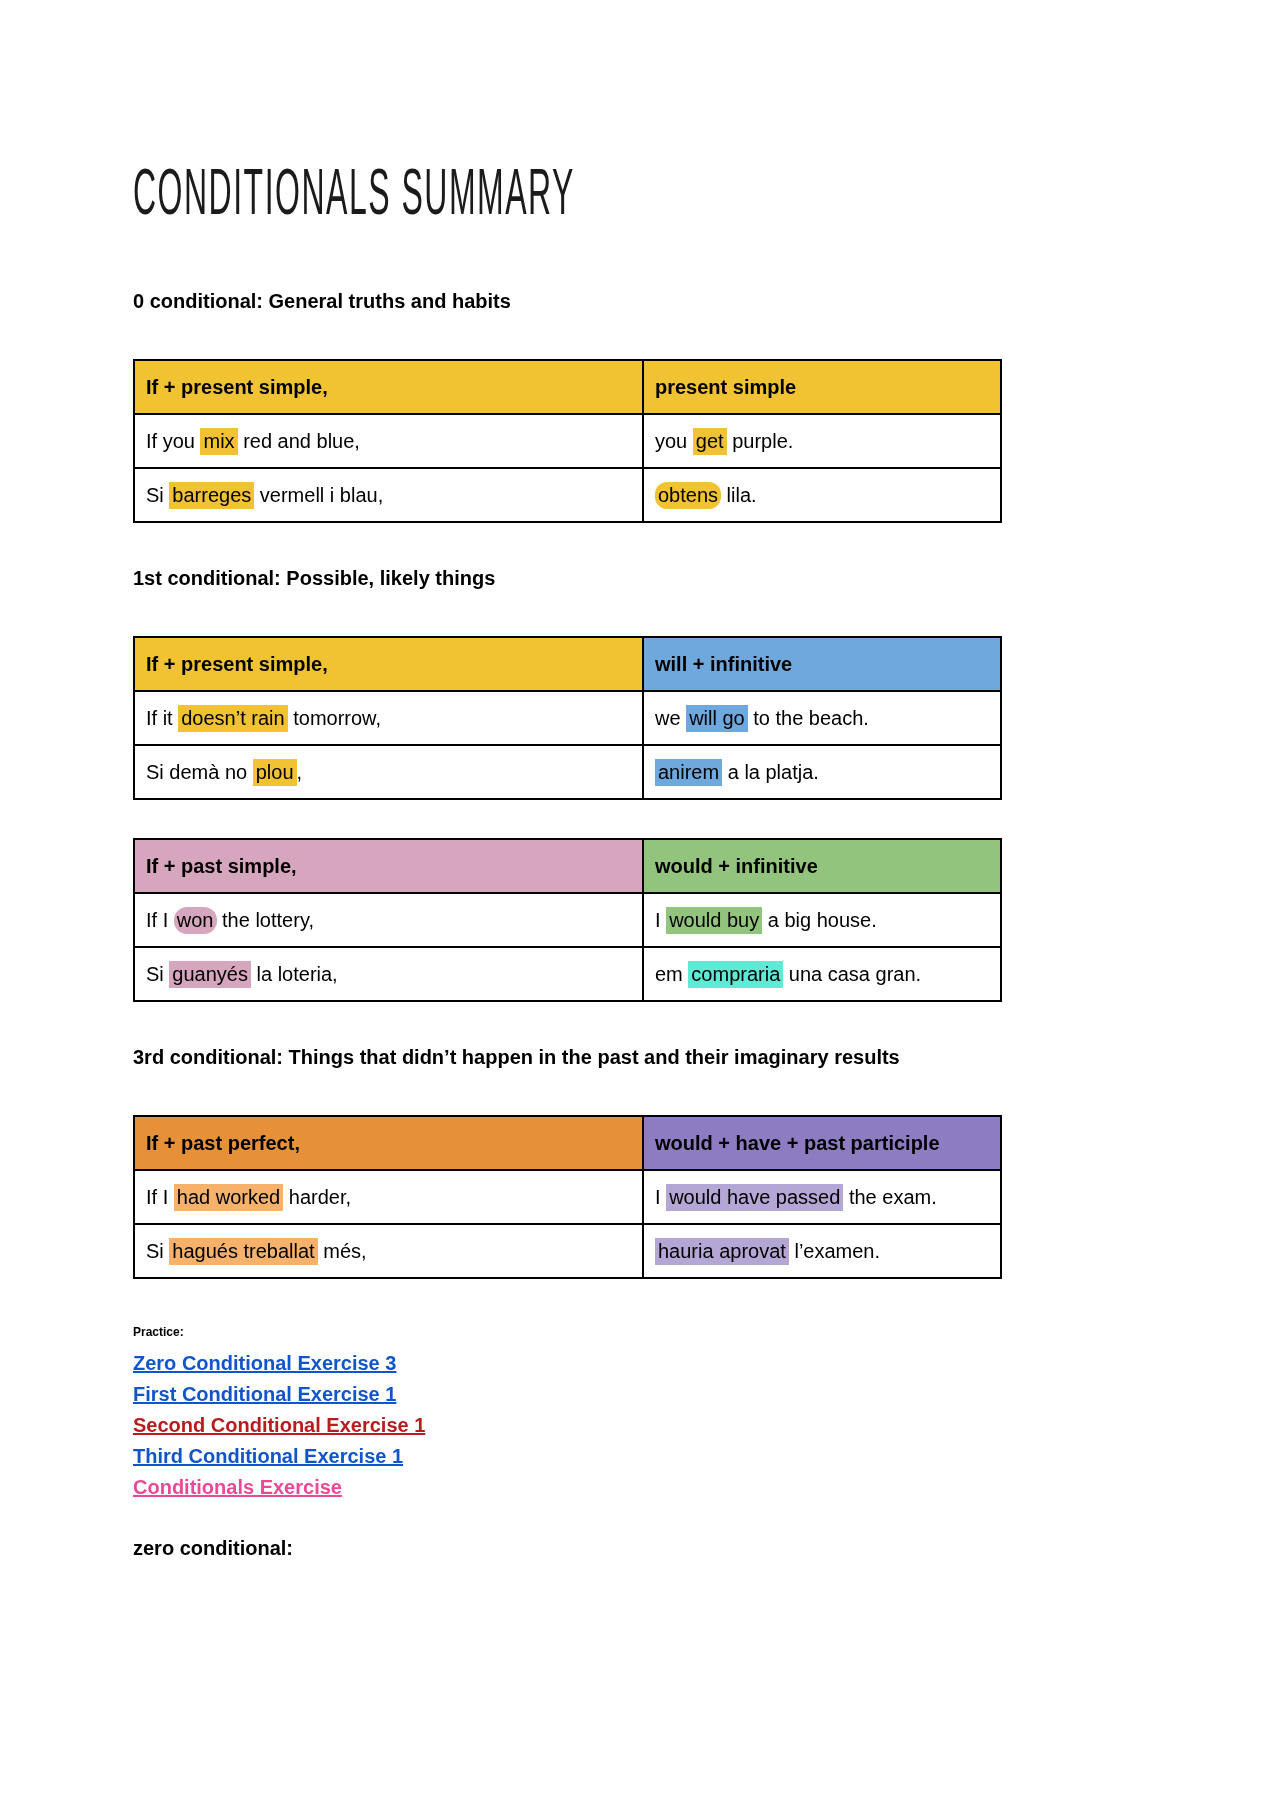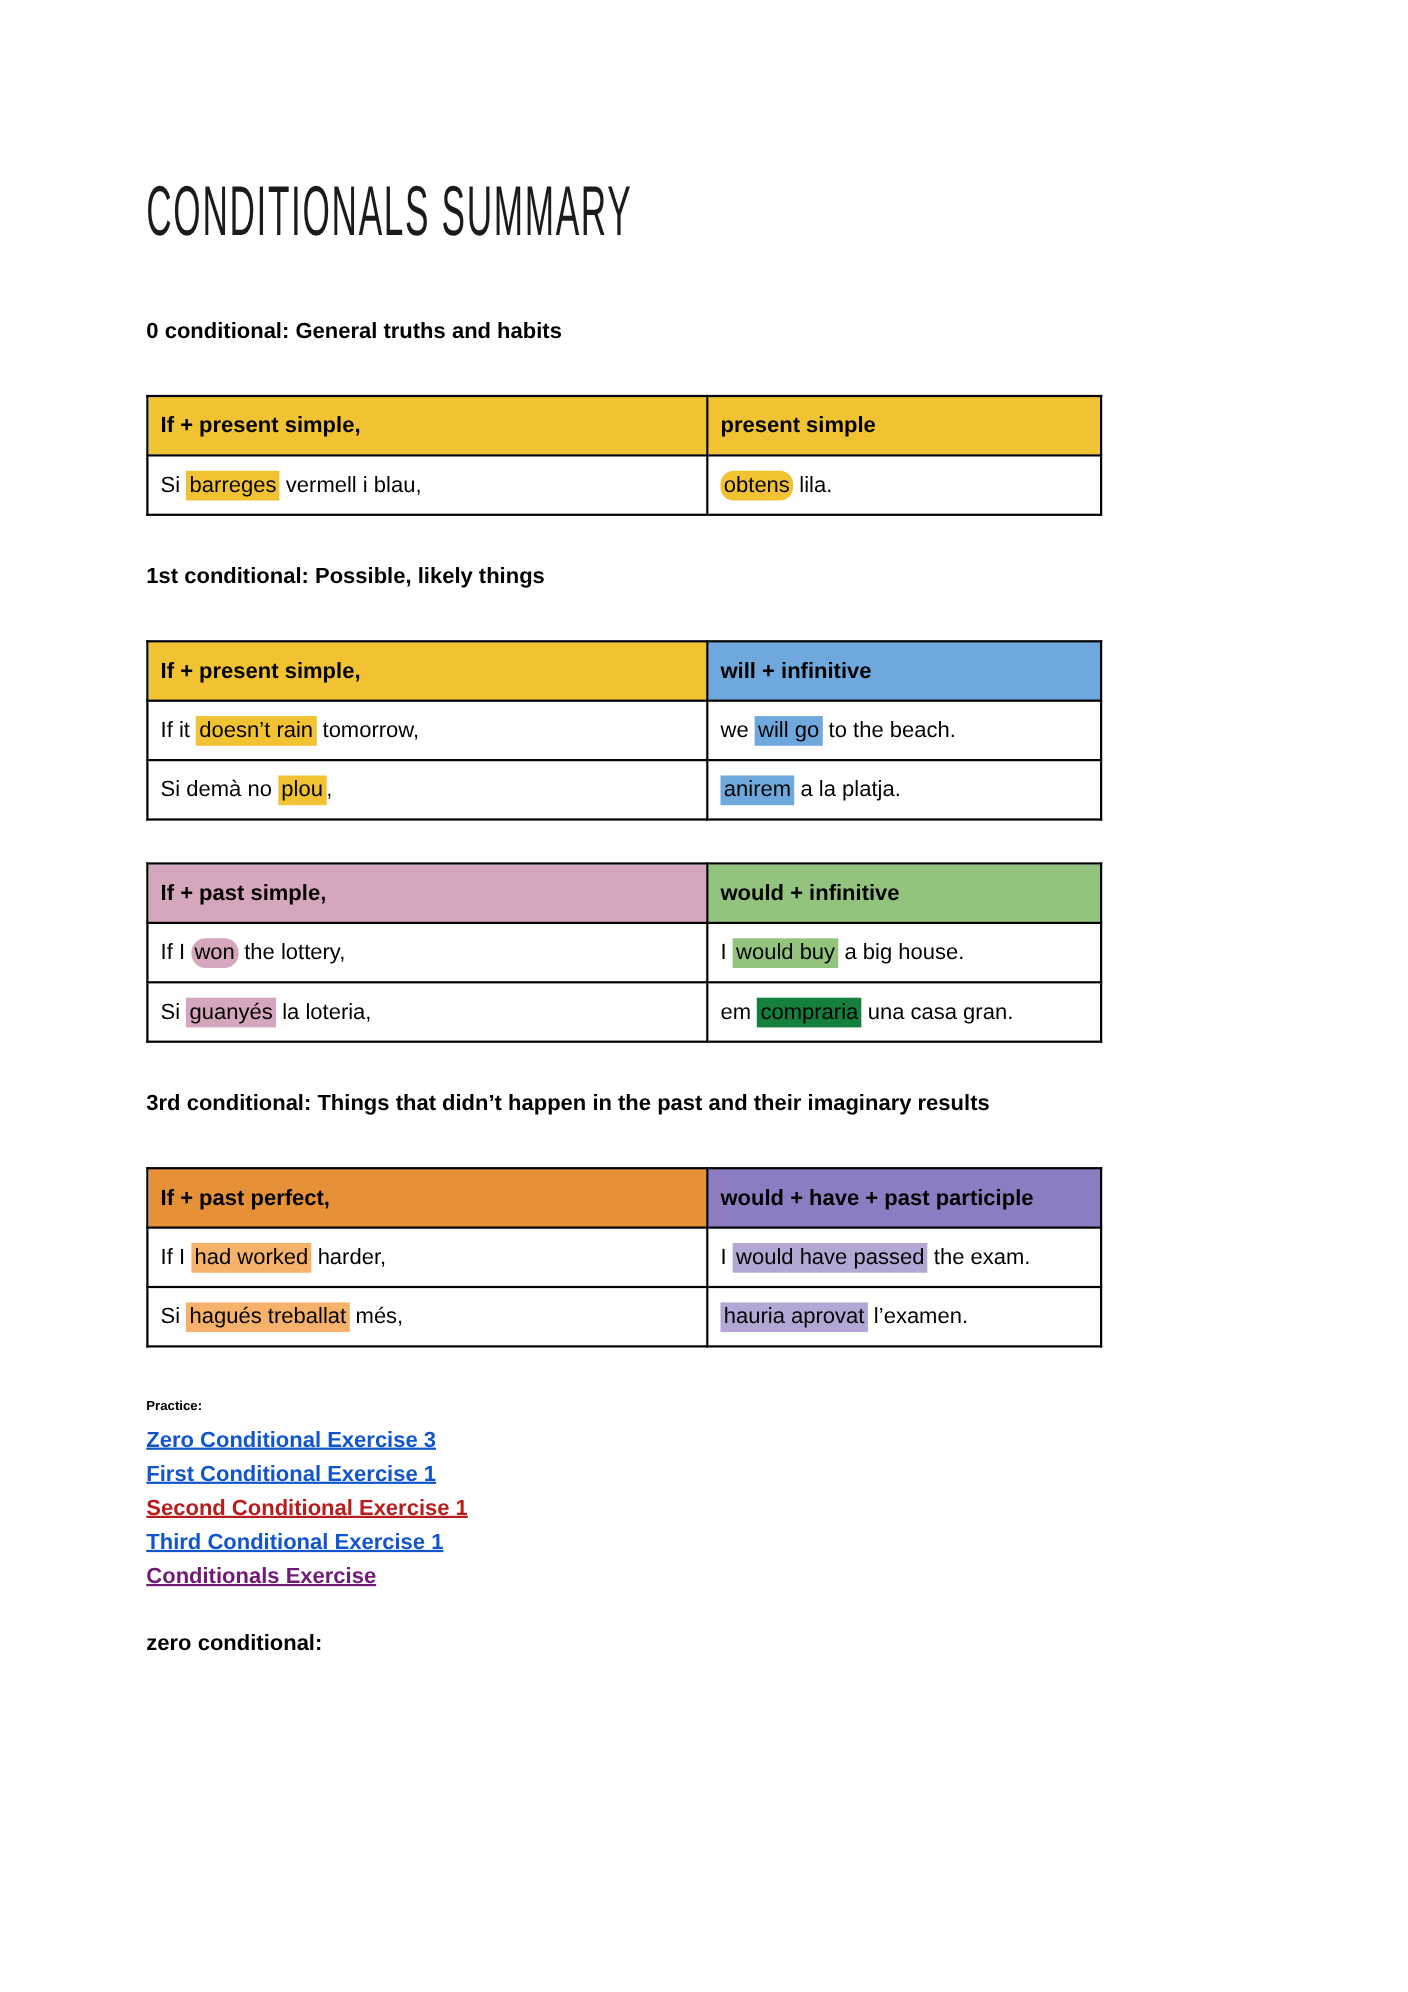--- a/index.html
+++ b/index.html
@@ -80,20 +80,24 @@
           <col class="right">
         </colgroup>
       <thead>
         <tr>
           <th class="cell" style="background-color: rgb(241, 194, 50);">If + present simple,</th>
           <th class="cell" style="background-color: rgb(241, 194, 50);">present simple</th>
         </tr>
       </thead>
       <tbody>
         <tr>
+          <td class="cell"><span>If you </span><span class="hl" style="background-color: rgb(241, 194, 50);">mix</span><span> red and blue,</span></td>
+          <td class="cell"><span>you </span><span class="hl" style="background-color: rgb(241, 194, 50);">get</span><span> purple.</span></td>
+        </tr>
+        <tr>
           <td class="cell"><span>Si </span><span class="hl" style="background-color: rgb(241, 194, 50);">barreges</span><span> vermell i blau,</span></td>
           <td class="cell"><span class="hl" style="background-color: rgb(241, 194, 50); border-radius: 12px;">obtens</span><span> lila.</span></td>
         </tr>
       </tbody>
     </table>
   </section>
 
   <section>
     <h2 class="section-heading">1st conditional: Possible, likely things</h2>
     <table class="cond-table">
@@ -132,21 +136,21 @@
           <th class="cell" style="background-color: rgb(147, 196, 125);">would + infinitive</th>
         </tr>
       </thead>
       <tbody>
         <tr>
           <td class="cell"><span>If I </span><span class="hl" style="background-color: rgb(213, 166, 189); border-radius: 13px;">won</span><span> the lottery,</span></td>
           <td class="cell"><span>I </span><span class="hl" style="background-color: rgb(147, 196, 125);">would buy</span><span> a big house.</span></td>
         </tr>
         <tr>
           <td class="cell"><span>Si </span><span class="hl" style="background-color: rgb(213, 166, 189);">guanyés</span><span> la loteria,</span></td>
-          <td class="cell"><span>em </span><span class="hl" style="background-color: #15803d; text-align: center;">compraria</span><span> una casa gran.</span></td>
+          <td class="cell"><span>em </span><span class="hl" style="background-color: #5eead4; text-align: center;">compraria</span><span> una casa gran.</span></td>
         </tr>
       </tbody>
     </table>
   </section>
 
   <section>
     <h2 class="section-heading extra-gap">3rd conditional: Things that didn’t happen in the past and their imaginary results</h2>
     <table class="cond-table">
       <colgroup>
           <col class="left">
@@ -171,19 +175,19 @@
     </table>
   </section>
 
   <div class="practice">
     <div class="practice-heading">Practice:</div>
     <nav class="practice-links">
       <a href="#" class="plink" style="color: rgb(17, 85, 204);">Zero Conditional Exercise 3</a>
       <a href="#" class="plink" style="color: rgb(17, 85, 204);">First Conditional Exercise 1</a>
       <a href="#" class="plink" style="color: #b91c1c;">Second Conditional Exercise 1</a>
       <a href="#" class="plink" style="color: rgb(17, 85, 204);">Third Conditional Exercise 1</a>
-      <a href="#" class="plink" style="color: #701a75;">Conditionals Exercise</a>
+      <a href="#" class="plink" style="color: #ec4899;">Conditionals Exercise</a>
     </nav>
   </div>
 
   <div class="footer-heading">zero conditional:</div>
 
 </div>
 
 </body></html>

